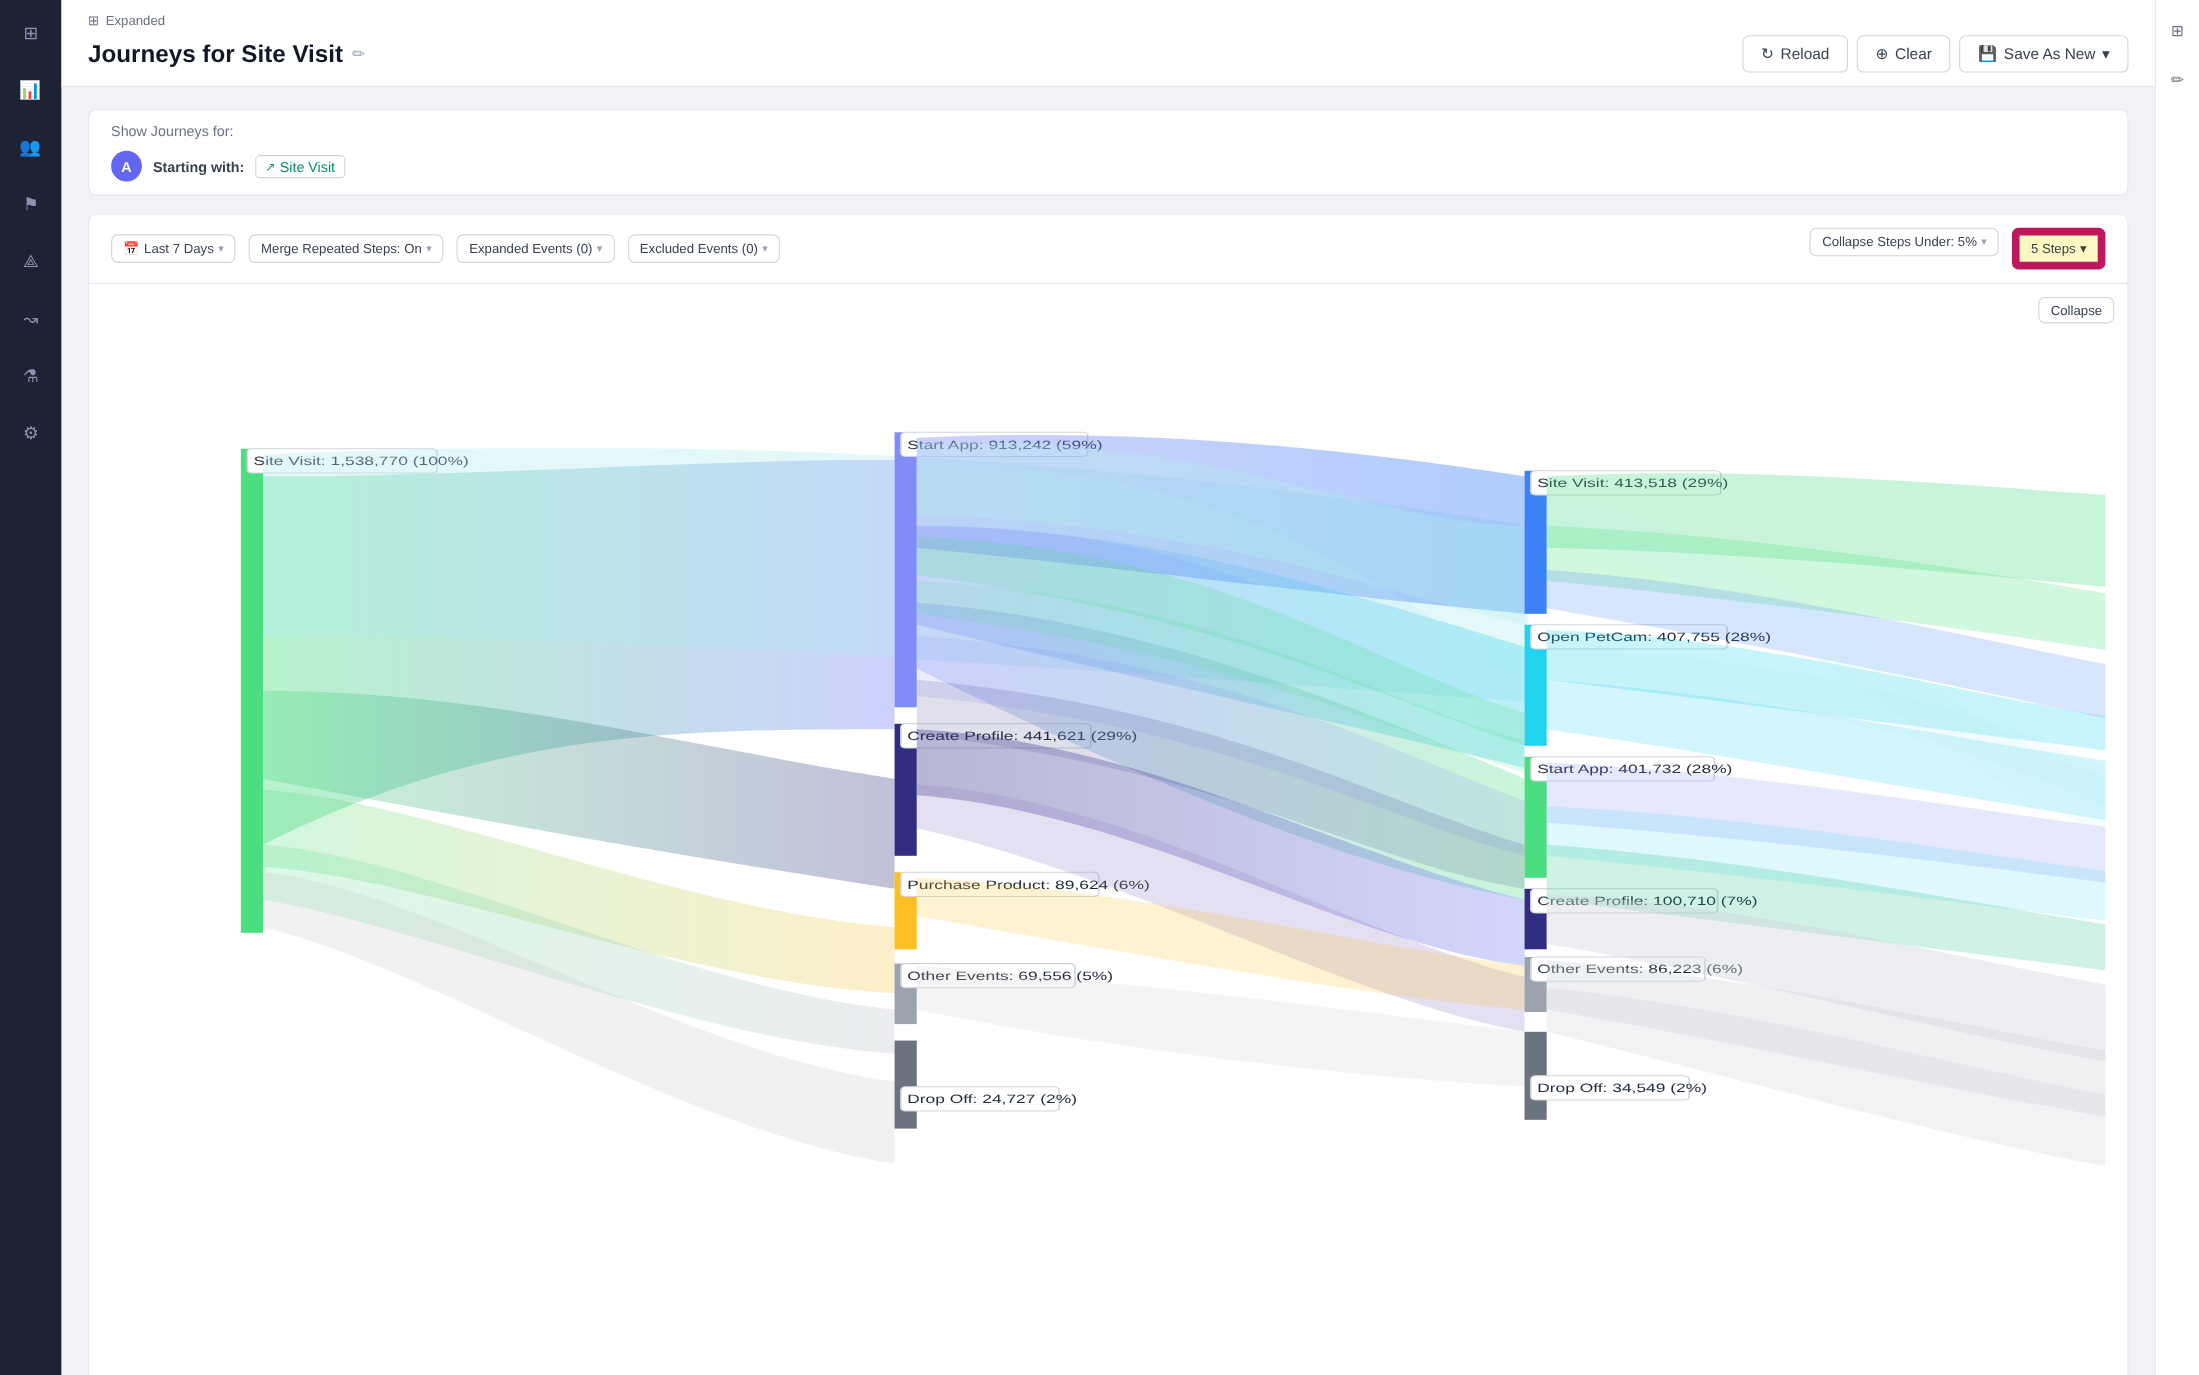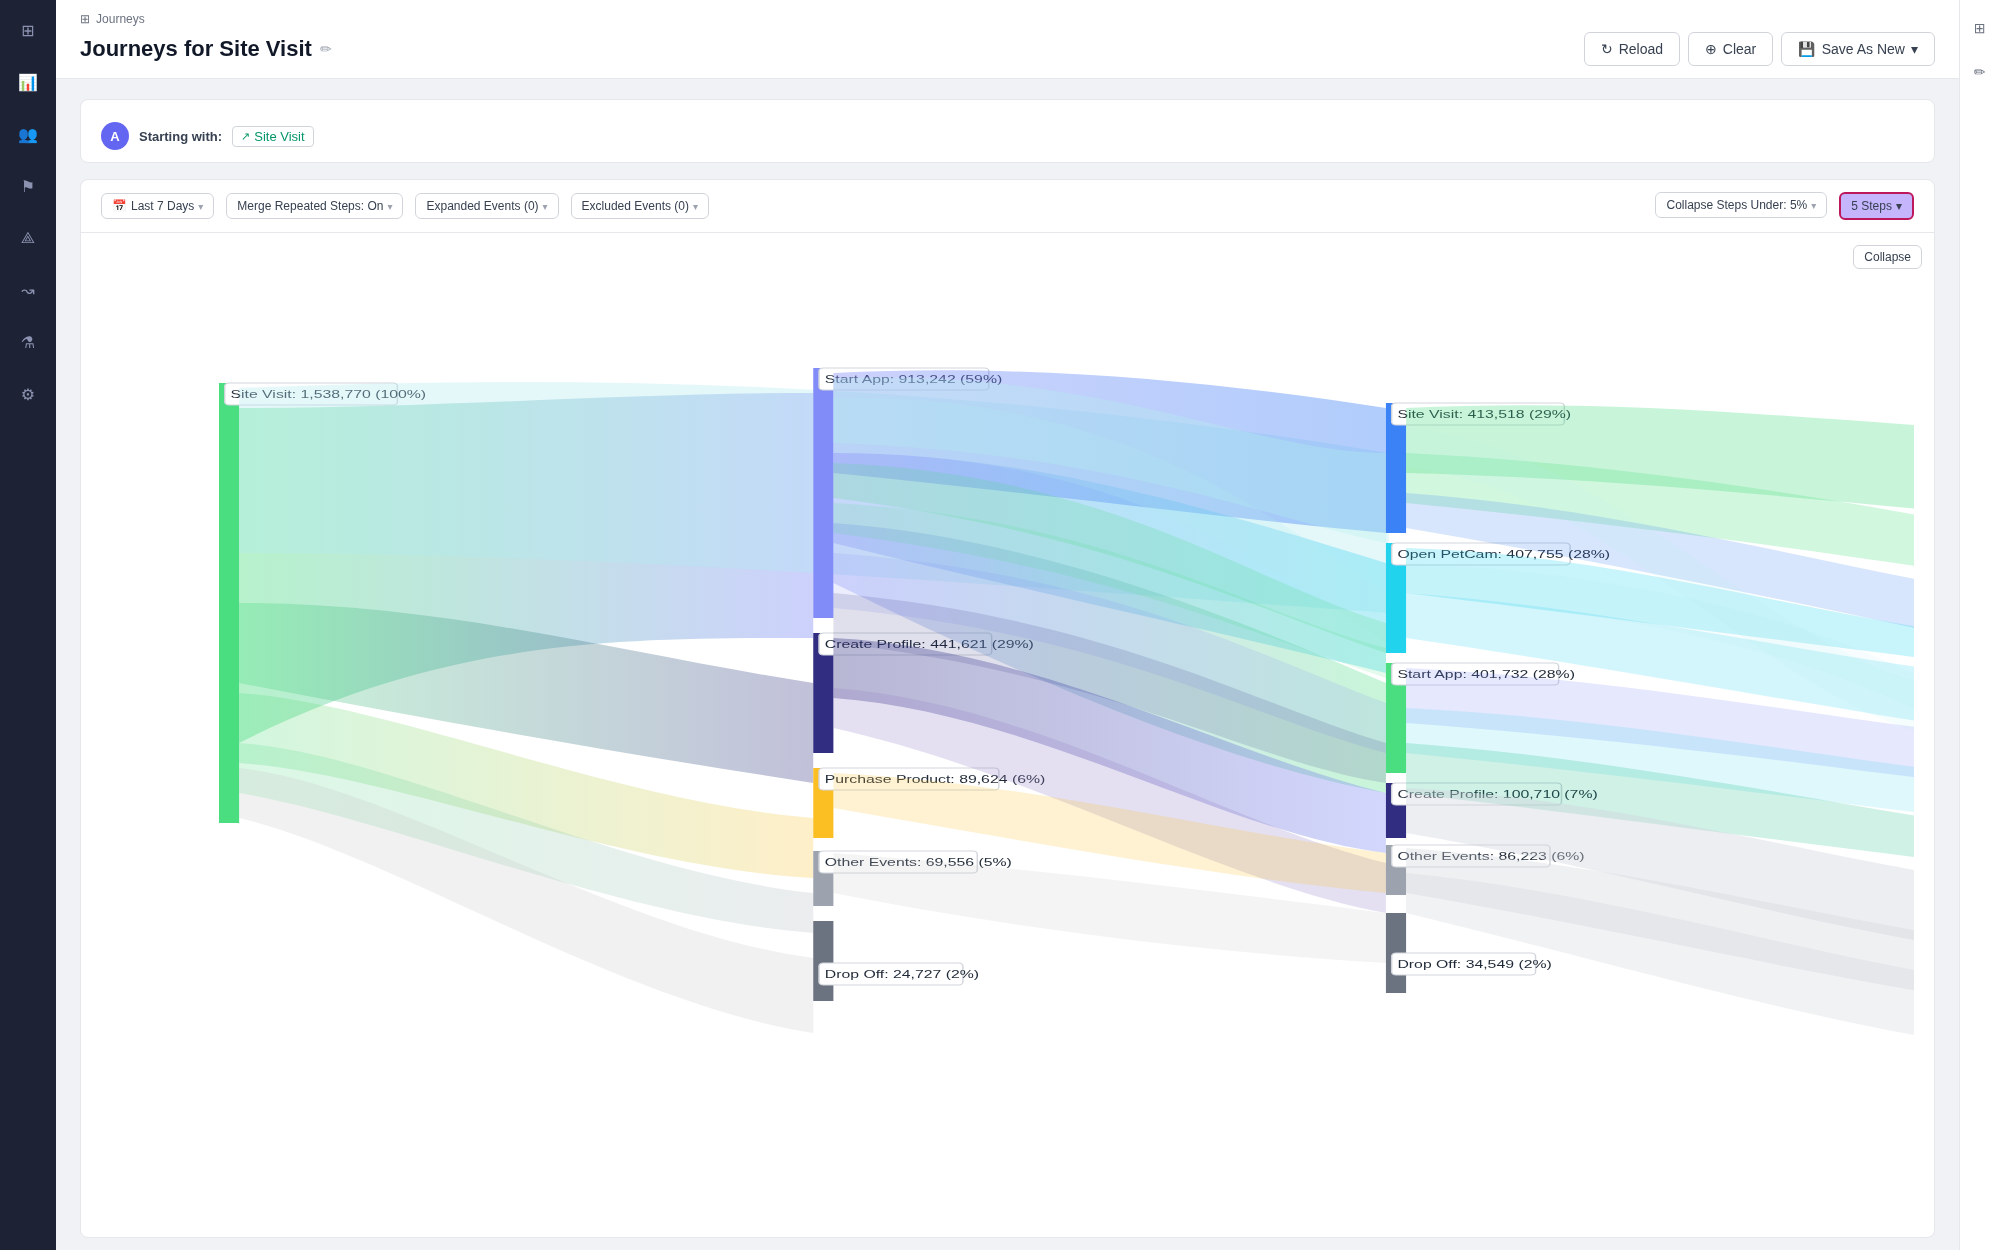--- a/index.html
+++ b/index.html
@@ -213,25 +213,25 @@
       color: #374151;
       cursor: pointer;
       background: #fff;
     }
     .steps-dropdown {
       display: flex;
       align-items: center;
       gap: 4px;
       padding: 5px 10px;
       border-radius: 6px;
-      border: 2px solid #be185d;
+      border: 7px solid #be185d;
       font-size: 12px;
       color: #374151;
       cursor: pointer;
-      background: #c4b5fd;
+      background: #fef9c3;
     }
     .sankey-container {
       flex: 1;
       position: relative;
       overflow: hidden;
       padding: 20px;
     }
     .node-label {
       font-size: 11px;
       fill: #1f2937;
@@ -273,21 +273,21 @@
     <div class="sidebar-icon">↝</div>
     <div class="sidebar-icon">⚗</div>
     <div class="sidebar-icon">⚙</div>
   </div>
 
   <div class="main-content">
 
     <div class="top-bar">
       <div class="breadcrumb">
         <span>⊞</span>
-        <span>Journeys</span>
+        <span>Expanded</span>
       </div>
       <div class="page-header">
         <div class="page-title-area">
           <h1 class="page-title">Journeys for Site Visit</h1>
           <span class="edit-icon">✏</span>
         </div>
         <div class="header-actions">
           <button class="btn">
             <span>↻</span>
             <span>Reload</span>
@@ -301,20 +301,23 @@
             <span>Save As New</span>
             <span>▾</span>
           </button>
         </div>
       </div>
     </div>
 
     <div class="content-area">
 
       <div class="filter-card">
+        <div class="filter-row">
+          <span class="filter-label">Show Journeys for:</span>
+        </div>
         <div class="filter-journey-row">
           <div class="avatar">A</div>
           <span class="starting-with-label">Starting with:</span>
           <div class="event-tag">
             <span class="event-tag-icon">↗</span>
             <span>Site Visit</span>
           </div>
         </div>
       </div>
 

